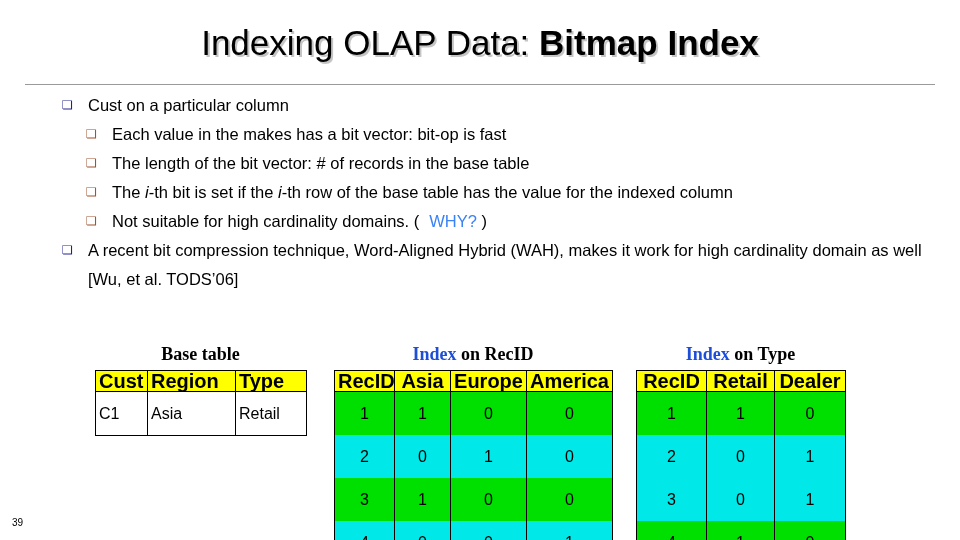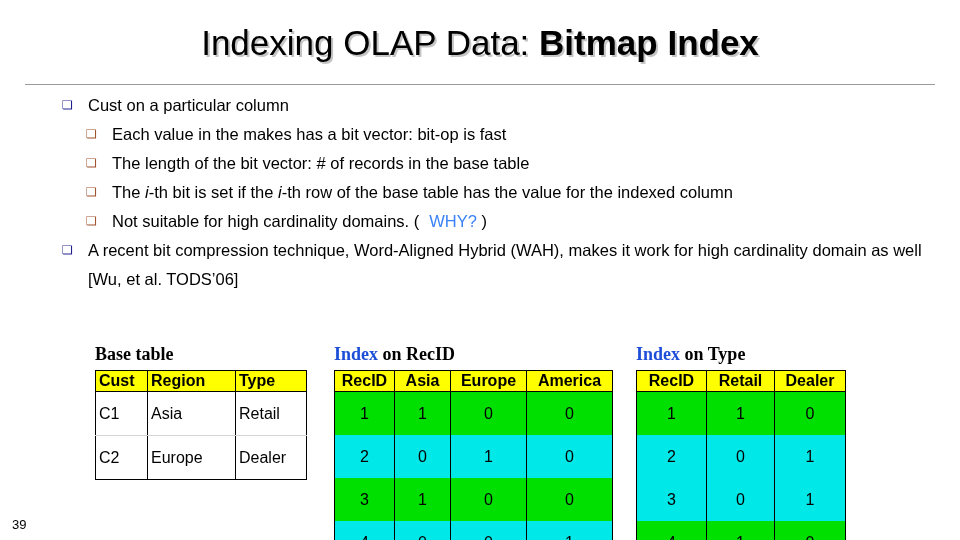--- a/index.html
+++ b/index.html
@@ -72,35 +72,36 @@
   .why { color: #3b82f6; margin-left: 10px; }
 
   
   .tbl-caption {
     position: absolute;
     font-family: "Liberation Serif", serif;
     font-weight: bold;
     font-size: 18px;
     line-height: 22px;
     color: #000000;
+    text-align: center;
     white-space: nowrap;
   }
   .tbl-caption .cap-red { color: #1d4ed8; }
 
   table.grid {
     position: absolute;
     border-collapse: collapse;
     table-layout: fixed;
     font-family: "Liberation Sans", sans-serif;
   }
   table.grid th {
     background: #ffff00;
     color: #000000;
     font-weight: bold;
-    font-size: 16px;
+    font-size: 20px;
     line-height: 18px;
     border: 1px solid #000000;
     padding: 1px 2px;
     text-align: left;
     white-space: nowrap;
   }
   table.grid td {
     font-size: 16px;
     line-height: 18px;
     color: #000000;
@@ -134,21 +135,21 @@
 
   #region-table { left: 334px; top: 370px; width: 278px; }
   #type-table   { left: 636px; top: 370px; width: 209px; }
 
   
   #page-number {
     position: absolute;
     left: 12px;
     top: 517px;
     font-family: "Liberation Sans", sans-serif;
-    font-size: 13px;
+    font-size: 10px;
     color: #000000;
   }
 </style>
 </head>
 <body>
 
 <div id="slide-title">
   <span>Indexing OLAP Data: </span><span class="bold-part">Bitmap Index</span>
 </div>
 <div id="title-divider"></div>
@@ -201,25 +202,20 @@
       <th>Cust</th>
       <th>Region</th>
       <th>Type</th>
     </tr>
   </thead>
   <tbody>
     <tr>
       <td>C1</td>
       <td>Asia</td>
       <td>Retail</td>
-    </tr>
-    <tr>
-      <td>C2</td>
-      <td>Europe</td>
-      <td>Dealer</td>
     </tr>
   </tbody>
 </table>
 
 <div class="tbl-caption" style="left:334px; top:343px; width:278px;">
   <span class="cap-red">Index</span><span> on RecID</span>
 </div>
 <table class="grid idx" id="region-table">
   <colgroup>
       <col style="width:60px">

